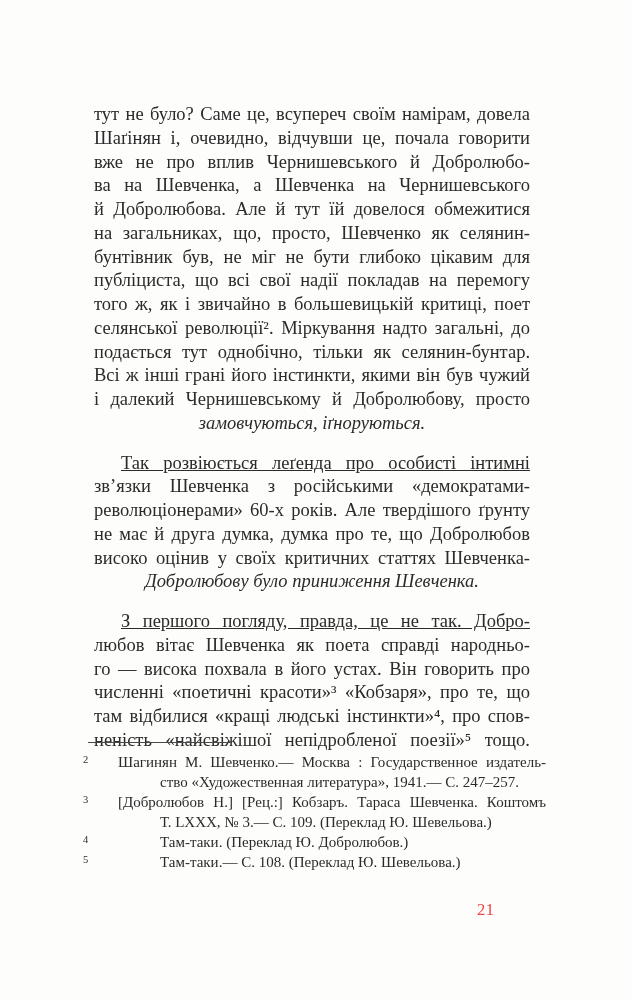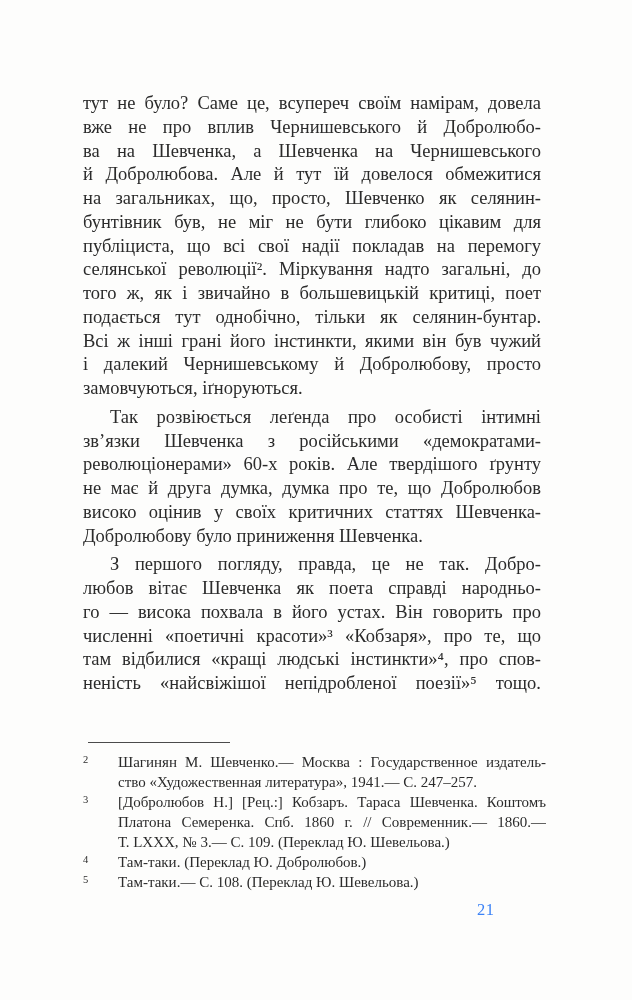--- a/index.html
+++ b/index.html
@@ -17,35 +17,36 @@
     color: #2b2b2b;
   }
   .body-text {
     position: absolute;
     left: 78px;
     top: 87px;
     width: 468px;
     font-size: 18.5px;
     line-height: 23.75px;
   }
-  .para { margin: 5px; padding: 0; }
+  .para { margin: 16px; padding: 0; }
   .line {
     text-align: justify;
     height: 23.75px;
     overflow: hidden;
   }
   .line::after {
     content: "";
     display: inline-block;
     width: 100%;
     height: 0;
   }
-  .line.first-indent { text-indent: 27px; }
+  .line.first-indent { text-indent: 27px; text-decoration: underline; }
   .line.last {
-    text-align: left;
+    text-align: center;
+    font-style: italic;
   }
   .line.last::after { content: none; }
   .footnote-rule {
     position: absolute;
     left: 88px;
     top: 742px;
     width: 142px;
     height: 1px;
     background: #4b4b4b;
   }
@@ -72,47 +73,48 @@
     text-align: justify;
     height: 20px;
     overflow: hidden;
   }
   .fn-line::after {
     content: "";
     display: inline-block;
     width: 100%;
     height: 0;
   }
-  .fn-line.last { text-align: left; }
+  .fn-line.last { text-align: left; margin-left: 42px; }
   .fn-line.last::after { content: none; }
   .page-number {
     position: absolute;
     left: 477px;
     top: 900px;
     font-size: 16.5px;
     letter-spacing: 0.5px;
-    color: #3b82f6;
+    color: #ef4444;
   }
 </style>
 </head>
 <body>
 
 <div class="page">
 
   <div class="body-text">
       <div class="para">
         <div class="line">тут не було? Саме це, всупереч своїм намірам, довела</div>
+        <div class="line">Шаґінян і, очевидно, відчувши це, почала говорити</div>
         <div class="line">вже не про вплив Чернишевського й Добролюбо-</div>
         <div class="line">ва на Шевченка, а Шевченка на Чернишевського</div>
         <div class="line">й Добролюбова. Але й тут їй довелося обмежитися</div>
         <div class="line">на загальниках, що, просто, Шевченко як селянин-</div>
         <div class="line">бунтівник був, не міг не бути глибоко цікавим для</div>
         <div class="line">публіциста, що всі свої надії покладав на перемогу</div>
+        <div class="line">того ж, як і звичайно в большевицькій критиці, поет</div>
         <div class="line">селянської революції². Міркування надто загальні, до</div>
-        <div class="line">того ж, як і звичайно в большевицькій критиці, поет</div>
         <div class="line">подається тут однобічно, тільки як селянин-бунтар.</div>
         <div class="line">Всі ж інші грані його інстинкти, якими він був чужий</div>
         <div class="line">і далекий Чернишевському й Добролюбову, просто</div>
         <div class="line last">замовчуються, іґноруються.</div>
       </div>
       <div class="para">
         <div class="line first-indent">Так розвіюється леґенда про особисті інтимні</div>
         <div class="line">зв’язки Шевченка з російськими «демократами-</div>
         <div class="line">революціонерами» 60-х років. Але твердішого ґрунту</div>
         <div class="line">не має й друга думка, думка про те, що Добролюбов</div>
@@ -133,21 +135,20 @@
 
   <div class="footnotes">
       <div class="footnote">
         <span class="fn-marker">2</span>
         <div class="fn-line">Шагинян М. Шевченко.— Москва : Государственное издатель-</div>
         <div class="fn-line last">ство «Художественная литература», 1941.— С. 247–257.</div>
       </div>
       <div class="footnote">
         <span class="fn-marker">3</span>
         <div class="fn-line">[Добролюбов Н.] [Рец.:] Кобзаръ. Тараса Шевченка. Коштомъ</div>
-        <div class="fn-line">Платона Семеренка. Спб. 1860 г. // Современник.— 1860.—</div>
         <div class="fn-line last">Т. LXXX, № 3.— С. 109. (Переклад Ю. Шевельова.)</div>
       </div>
       <div class="footnote">
         <span class="fn-marker">4</span>
         <div class="fn-line last">Там-таки. (Переклад Ю. Добролюбов.)</div>
       </div>
       <div class="footnote">
         <span class="fn-marker">5</span>
         <div class="fn-line last">Там-таки.— С. 108. (Переклад Ю. Шевельова.)</div>
       </div>

